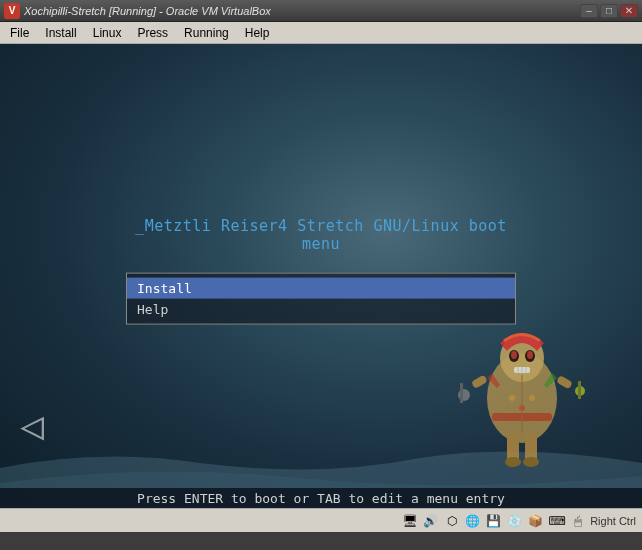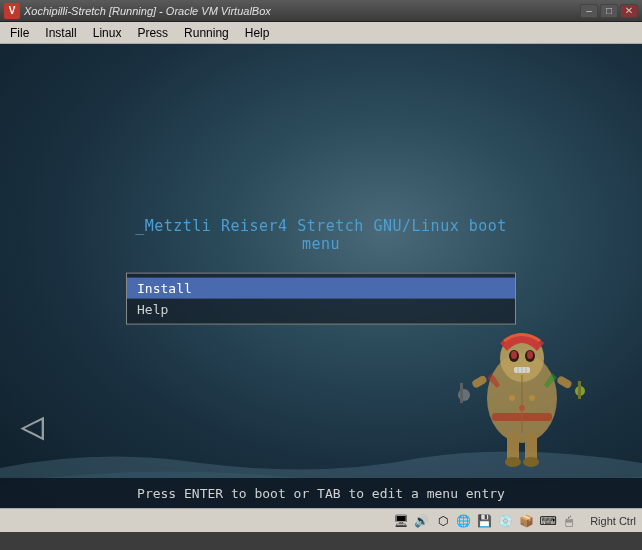--- a/index.html
+++ b/index.html
@@ -145,21 +145,21 @@
     .boot-option.selected {
       background: #4a6ab0;
       color: white;
     }
 
     #boot-footer {
       position: absolute;
       bottom: 0;
       left: 0;
       right: 0;
-      height: 30px;
+      height: 20px;
       background: rgba(10, 20, 30, 0.85);
       display: flex;
       align-items: center;
       justify-content: center;
       font-family: monospace;
       font-size: 13px;
       color: #d0d0d0;
     }
 
     
@@ -203,21 +203,21 @@
       align-items: center;
       justify-content: center;
       font-size: 12px;
       cursor: pointer;
       border-radius: 2px;
     }
 
     #right-ctrl-label {
       font-size: 11px;
       color: #333;
-      margin-left: 9px;
+      margin-left: 0;
     }
 
     
     .wave-path {
       fill: rgba(100, 140, 160, 0.3);
     }
   </style>
 </head>
 <body>
 

